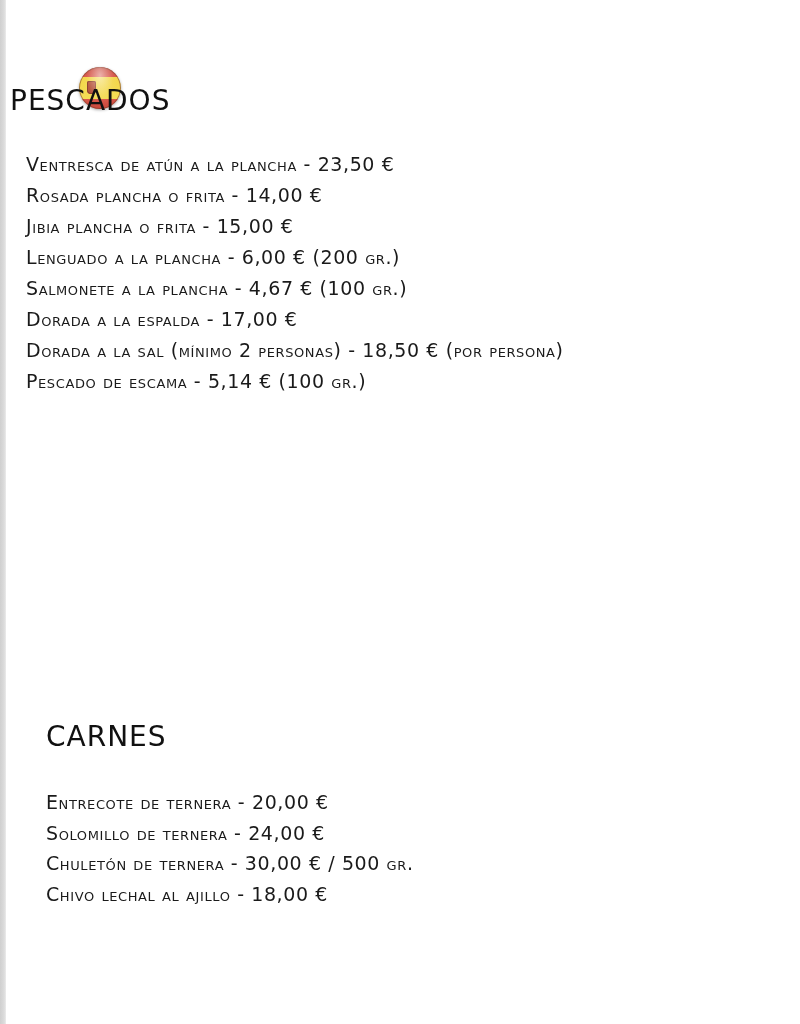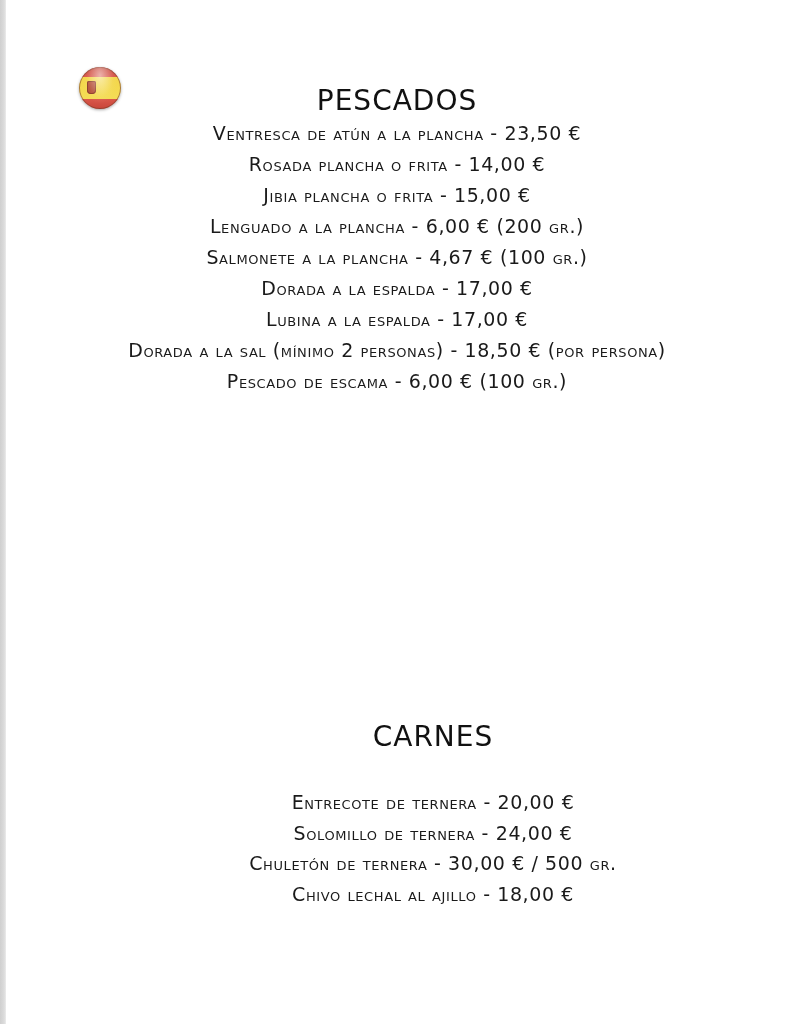--- a/index.html
+++ b/index.html
@@ -55,21 +55,21 @@
       top: 0;
       width: 42px;
       height: 42px;
       border-radius: 50%;
       background: radial-gradient(ellipse at 50% 20%, rgba(255,255,255,0.55) 0%, rgba(255,255,255,0.05) 45%, rgba(0,0,0,0) 60%);
     }
     .section {
       position: absolute;
       left: 0;
       width: 784px;
-      text-align: center;
+      text-align: left;
     }
     .section-title {
       font-family: "DejaVu Sans", sans-serif;
       font-weight: normal;
       letter-spacing: 1px;
       font-size: 28px;
       margin: 0;
       line-height: 34px;
       color: #111;
       padding-left: 10px;
@@ -83,44 +83,43 @@
       font-family: "DejaVu Sans", sans-serif;
       font-variant: small-caps;
       font-size: 19px;
       letter-spacing: 0.6px;
       line-height: 31px;
       height: 31px;
       color: #1a1a1a;
       white-space: nowrap;
     }
     #pescados { top: 84px; }
-    #pescados .items { padding-left: 10px; }
+    #pescados .items { margin-top: 31px; padding-left: 26px; }
     #carnes { top: 720px; padding-left: 36px; }
     #carnes .items { margin-top: 33px; padding-left: 10px; }
     #carnes .items li { line-height: 30.5px; height: 30.5px; }
   </style>
 </head>
 <body>
 
 <div class="left-edge"></div>
 
 <div class="flag"></div>
 
 <section class="section" id="pescados">
   <h2 class="section-title">PESCADOS</h2>
   <ul class="items">
     <li>Ventresca de atún a la plancha - 23,50 €</li>
     <li>Rosada plancha o frita - 14,00 €</li>
     <li>Jibia plancha o frita - 15,00 €</li>
     <li>Lenguado a la plancha - 6,00 € (200 gr.)</li>
     <li>Salmonete a la plancha - 4,67 € (100 gr.)</li>
     <li>Dorada a la espalda - 17,00 €</li>
-    <li>Lubina a la espalda - 17,00 €</li>
     <li>Dorada a la sal (mínimo 2 personas) - 18,50 € (por persona)</li>
-    <li>Pescado de escama - 6,00 € (100 gr.)</li>
+    <li>Pescado de escama - 5,14 € (100 gr.)</li>
   </ul>
 </section>
 
 <section class="section" id="carnes">
   <h2 class="section-title">CARNES</h2>
   <ul class="items">
     <li>Entrecote de ternera - 20,00 €</li>
     <li>Solomillo de ternera - 24,00 €</li>
     <li>Chuletón de ternera - 30,00 € / 500 gr.</li>
     <li>Chivo lechal al ajillo - 18,00 €</li>

